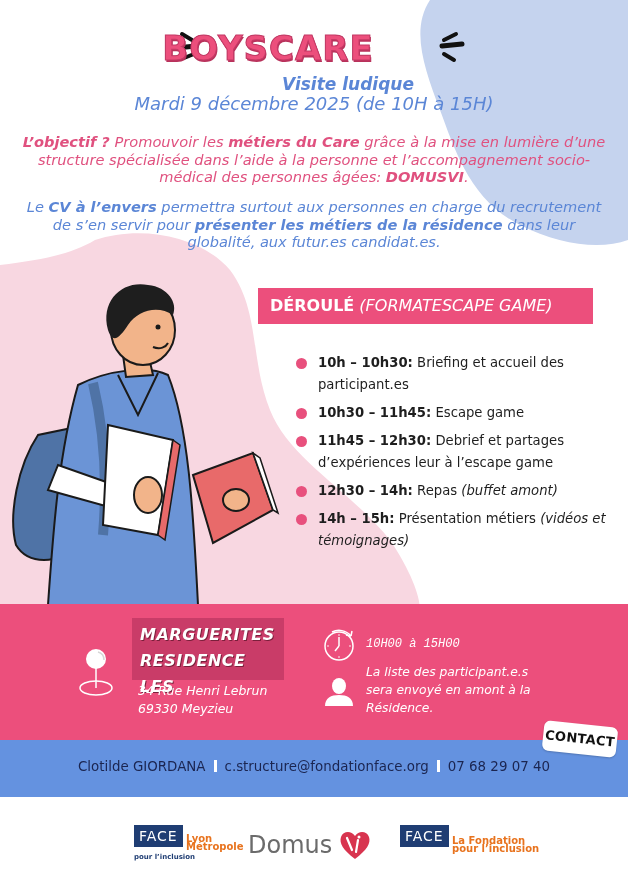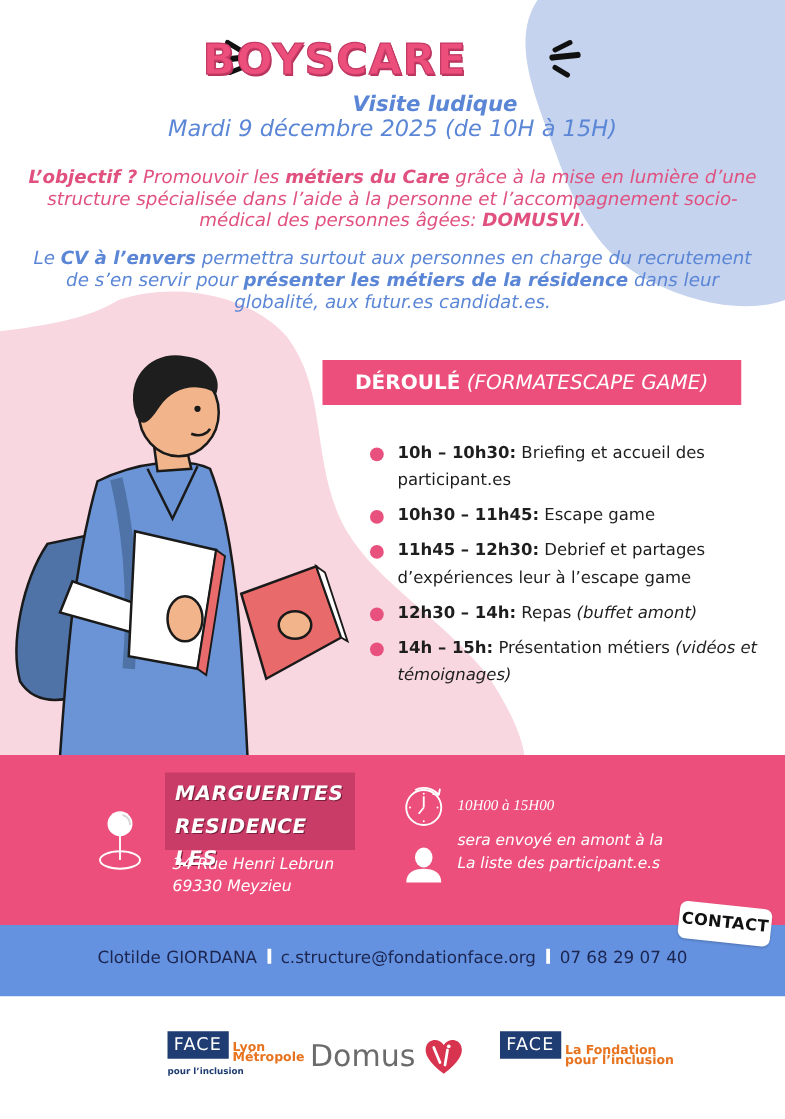--- a/index.html
+++ b/index.html
@@ -44,21 +44,21 @@
   }
   .para.objective { top: 133px; color: #e0517f; }
   .para.cv { top: 198px; color: #5b86d6; }
   .para b { font-weight: bold; }
 
   
   .deroule-header {
     left: 258px; top: 288px; width: 335px; height: 36px;
     background: #ec4f7c; color: #ffffff;
     font-family: "DejaVu Sans", sans-serif; font-size: 16px;
-    line-height: 36px; padding-left: 26px; white-space: nowrap;
+    line-height: 36px; padding-left: 12px; white-space: nowrap;
   }
   .deroule-header .h-bold { font-weight: bold; }
   .deroule-header .h-it { font-style: italic; font-weight: normal; }
 
   .schedule { left: 296px; top: 352px; width: 310px; list-style: none; }
   .schedule li {
     position: relative; padding-left: 22px;
     font-family: "DejaVu Sans", sans-serif; font-size: 13.2px; line-height: 22px;
     color: #1e1e1e; margin-bottom: 6px;
   }
@@ -86,21 +86,21 @@
   }
   .address {
     position: absolute; left: 138px; top: 682px; width: 170px; z-index: 3;
     font-family: "DejaVu Sans", sans-serif; font-style: italic; font-size: 12.5px;
     line-height: 18px; color: #ffffff;
   }
   .clock-icon { position: absolute; left: 322px; top: 628px; width: 34px; height: 34px; z-index: 3; }
   .person-icon { position: absolute; left: 323px; top: 676px; width: 32px; height: 32px; z-index: 3; }
   .hours {
     position: absolute; left: 366px; top: 636px; z-index: 3;
-    font-family: Liberation Serif, serif; font-style: italic; font-size: 12px;
+    font-family: Liberation Mono, monospace; font-style: italic; font-size: 12px;
     color: #ffffff; line-height: 16px;
   }
   .participants-note {
     position: absolute; left: 366px; top: 663px; width: 190px; z-index: 3;
     font-family: "DejaVu Sans", sans-serif; font-style: italic; font-size: 12.3px;
     line-height: 18px; color: #ffffff;
   }
 
   
   .blue-band { position: absolute; left: 0; top: 740px; width: 628px; height: 57px; background: #6492e0; z-index: 2; }
@@ -265,22 +265,23 @@
   <circle cx="6" cy="18" r="0.8" fill="#fff"></circle>
     <circle cx="28" cy="18" r="0.8" fill="#fff"></circle>
 </svg>
 <div class="hours">10H00 à 15H00</div>
 
 <svg class="person-icon" viewBox="0 0 32 32">
   <ellipse cx="16" cy="10" rx="7" ry="8" fill="#ffffff"></ellipse>
   <path d="M2,30 C2,22 8,19 16,19 C24,19 30,22 30,30 Z" fill="#ffffff"></path>
 </svg>
 <div class="participants-note">
+  <div>La liste des participant.e.s</div>
   <div>sera envoyé en amont à la</div>
-  <div>La liste des participant.e.s</div>
+  <div>Résidence.</div>
 </div>
 
 <div class="blue-band"></div>
 <div class="contact-line">
   <span>Clotilde GIORDANA</span><span class="sep"></span><span>c.structure@fondationface.org</span><span class="sep"></span><span>07 68 29 07 40</span>
 </div>
 <div class="contact-tag">CONTACT</div>
 
 <div class="logos">
   <div class="logo-face lyon">

